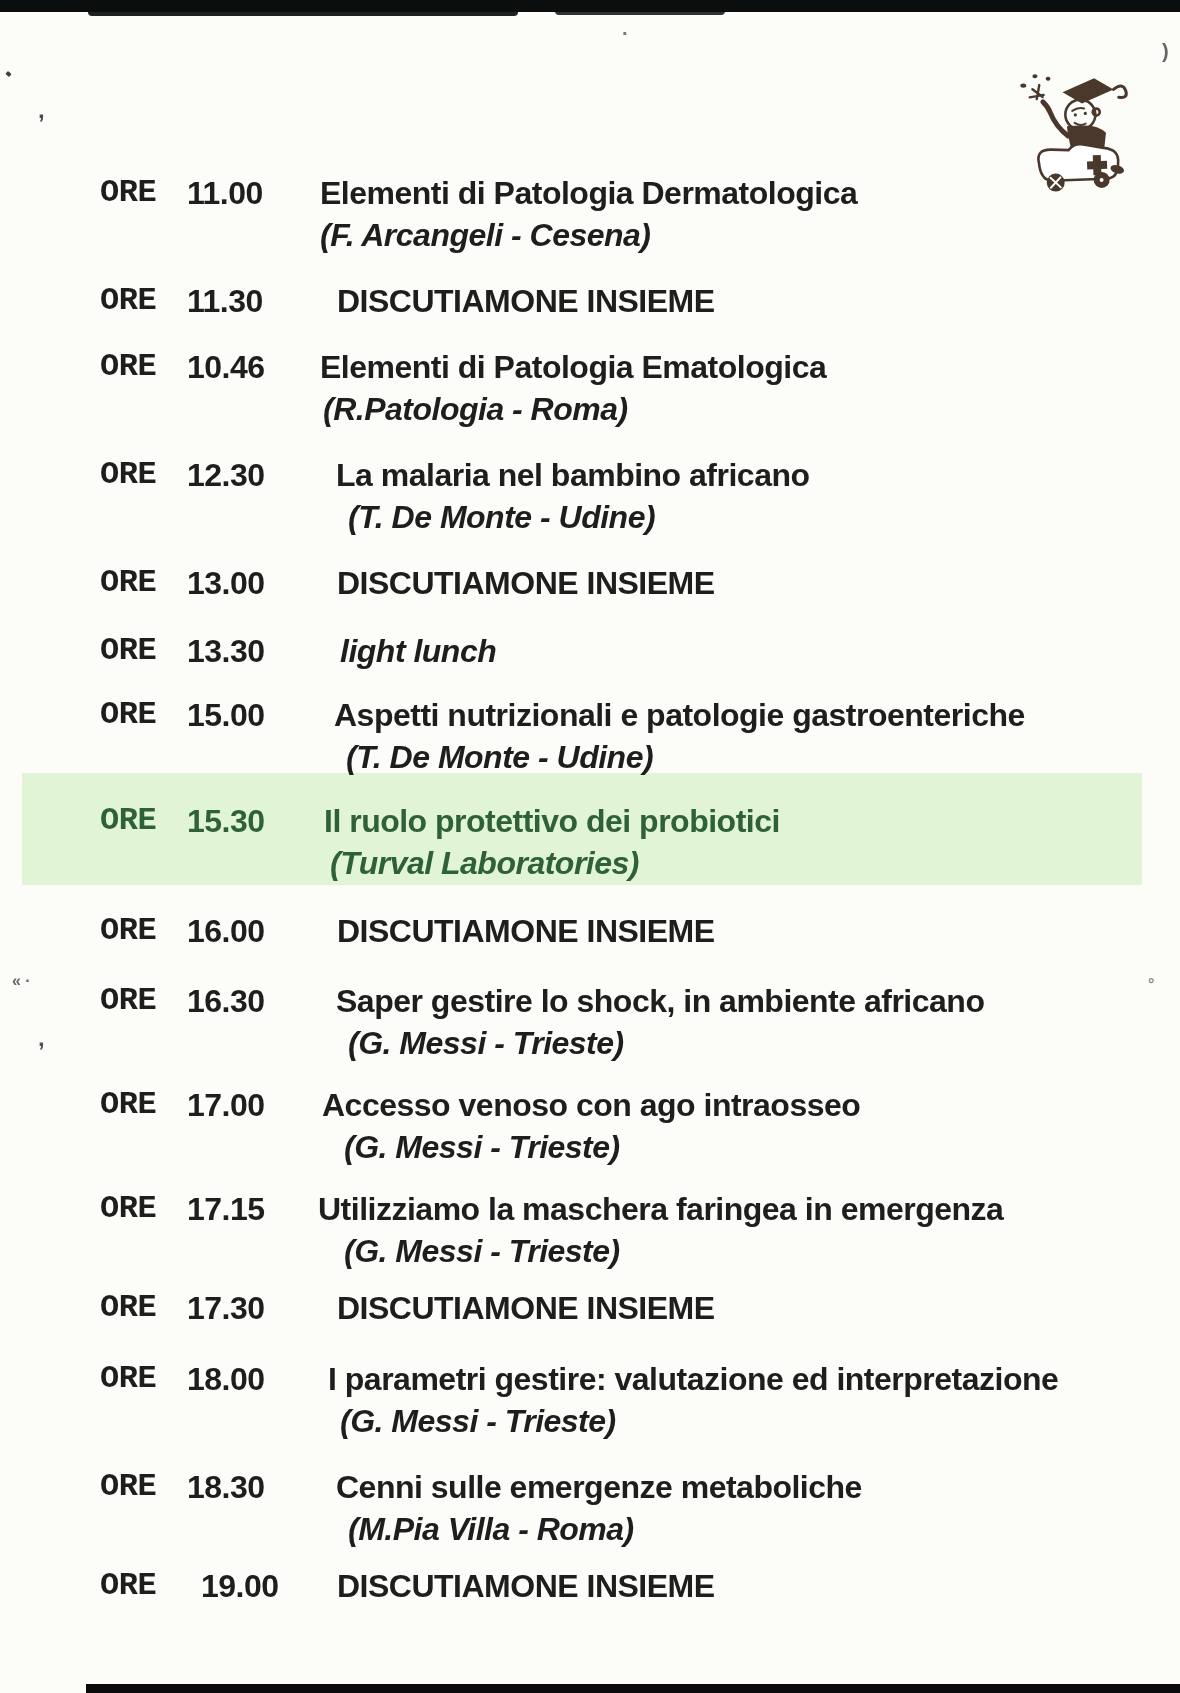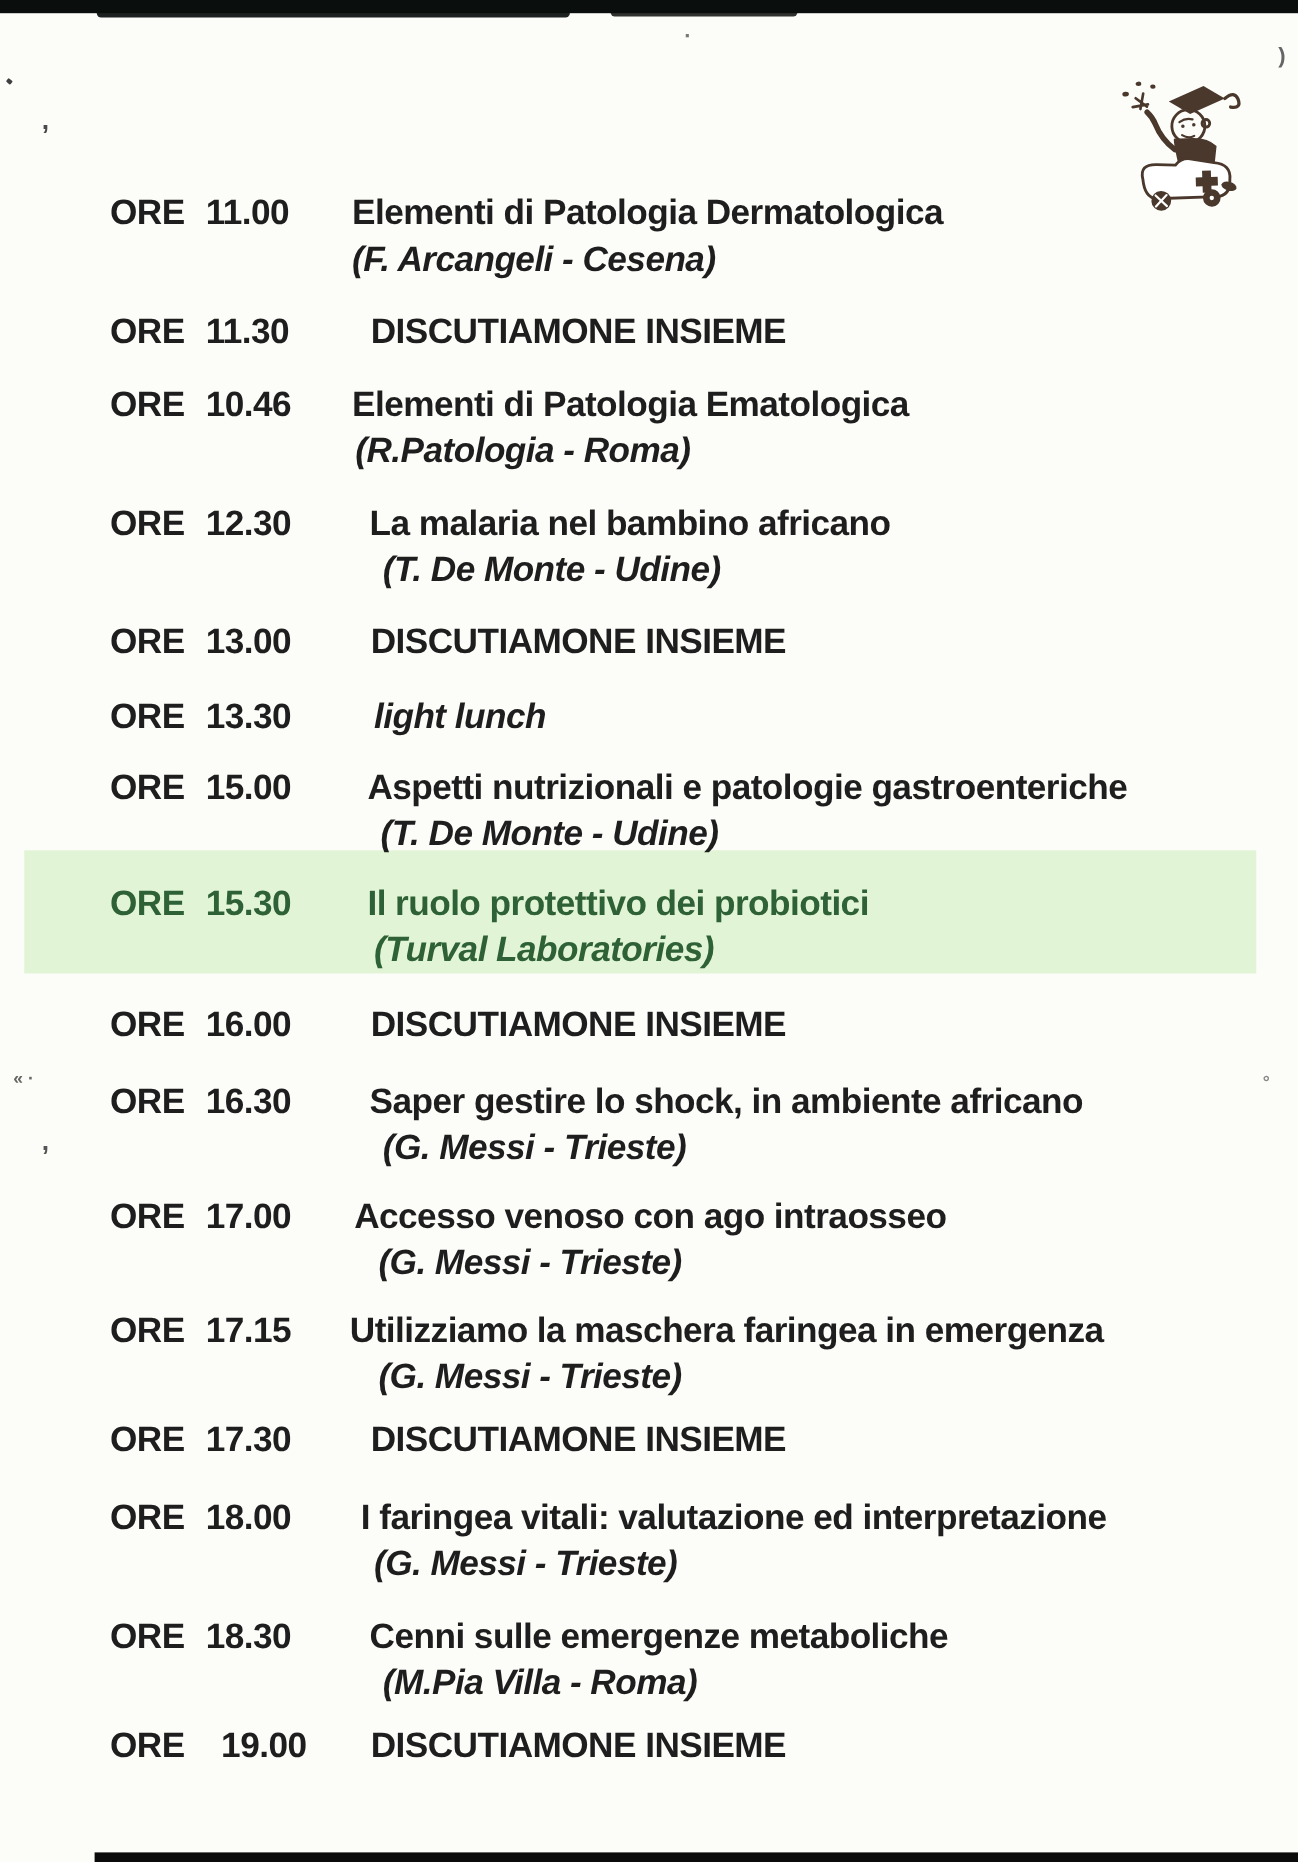--- a/index.html
+++ b/index.html
@@ -17,21 +17,21 @@
   .scan-top-blob2{position:absolute;left:555px;top:10px;width:170px;height:5px;background:#0a0e0c;border-radius:0 0 4px 4px;opacity:.85;}
   .scan-bottom{position:absolute;left:86px;top:1684px;width:1094px;height:9px;background:#0b0b0b;}
   
   .band{position:absolute;left:22px;top:773px;width:1120px;height:112px;background:#e1f5d6;}
   
   .row{
     position:absolute;left:0;width:1180px;
     font-weight:700;font-size:32px;line-height:42px;letter-spacing:-0.5px;
     white-space:nowrap;
   }
-  .row .ore{position:absolute;left:100px;top:0;}
+  .row .ore{position:absolute;left:100px;top:0;font-family:Liberation Mono, monospace;}
   .row .time{position:absolute;left:187px;top:0;}
   .row .title{position:absolute;left:320px;top:0;}
   .row .t2{padding-left:12px;font-style:italic;}
   .row.hl{color:#2f6136;}
   .row.italic .t1{font-style:italic;}
   
   .mascot{position:absolute;left:1008px;top:68px;width:125px;height:132px;transform:rotate(-2deg);}
   
   .speck{position:absolute;font-weight:700;color:#4a4a4a;}
   .dot{width:5px;height:4px;background:#3f3f3f;transform:rotate(40deg);border-radius:1px;}
@@ -132,21 +132,21 @@
     <span class="time">15.00</span>
     <span class="title" style="left:334px">
         <span class="t1" style="display:block">Aspetti nutrizionali e patologie gastroenteriche</span>
         <span class="t2" style="display:block">(T. De Monte - Udine)</span>
       </span>
   </div>
 
   <div class="row hl" style="top:800px">
     <span class="ore">ORE</span>
     <span class="time">15.30</span>
-    <span class="title" style="left:334px">
+    <span class="title" style="left:324px">
         <span class="t1" style="display:block">Il ruolo protettivo dei probiotici</span>
         <span class="t2" style="display:block;padding-left:6px">(Turval Laboratories)</span>
       </span>
   </div>
 
   <div class="row" style="top:910px">
     <span class="ore">ORE</span>
     <span class="time">16.00</span>
     <span class="title" style="left:337px"><span class="t1">DISCUTIAMONE INSIEME</span></span>
   </div>
@@ -181,21 +181,21 @@
   <div class="row" style="top:1287px">
     <span class="ore">ORE</span>
     <span class="time">17.30</span>
     <span class="title" style="left:337px"><span class="t1">DISCUTIAMONE INSIEME</span></span>
   </div>
 
   <div class="row" style="top:1358px">
     <span class="ore">ORE</span>
     <span class="time">18.00</span>
     <span class="title" style="left:328px">
-        <span class="t1" style="display:block">I faringea vitali: valutazione ed interpretazione</span>
+        <span class="t1" style="display:block">I parametri gestire: valutazione ed interpretazione</span>
         <span class="t2" style="display:block">(G. Messi - Trieste)</span>
       </span>
   </div>
 
   <div class="row" style="top:1466px">
     <span class="ore">ORE</span>
     <span class="time">18.30</span>
     <span class="title" style="left:336px">
         <span class="t1" style="display:block">Cenni sulle emergenze metaboliche</span>
         <span class="t2" style="display:block">(M.Pia Villa - Roma)</span>

